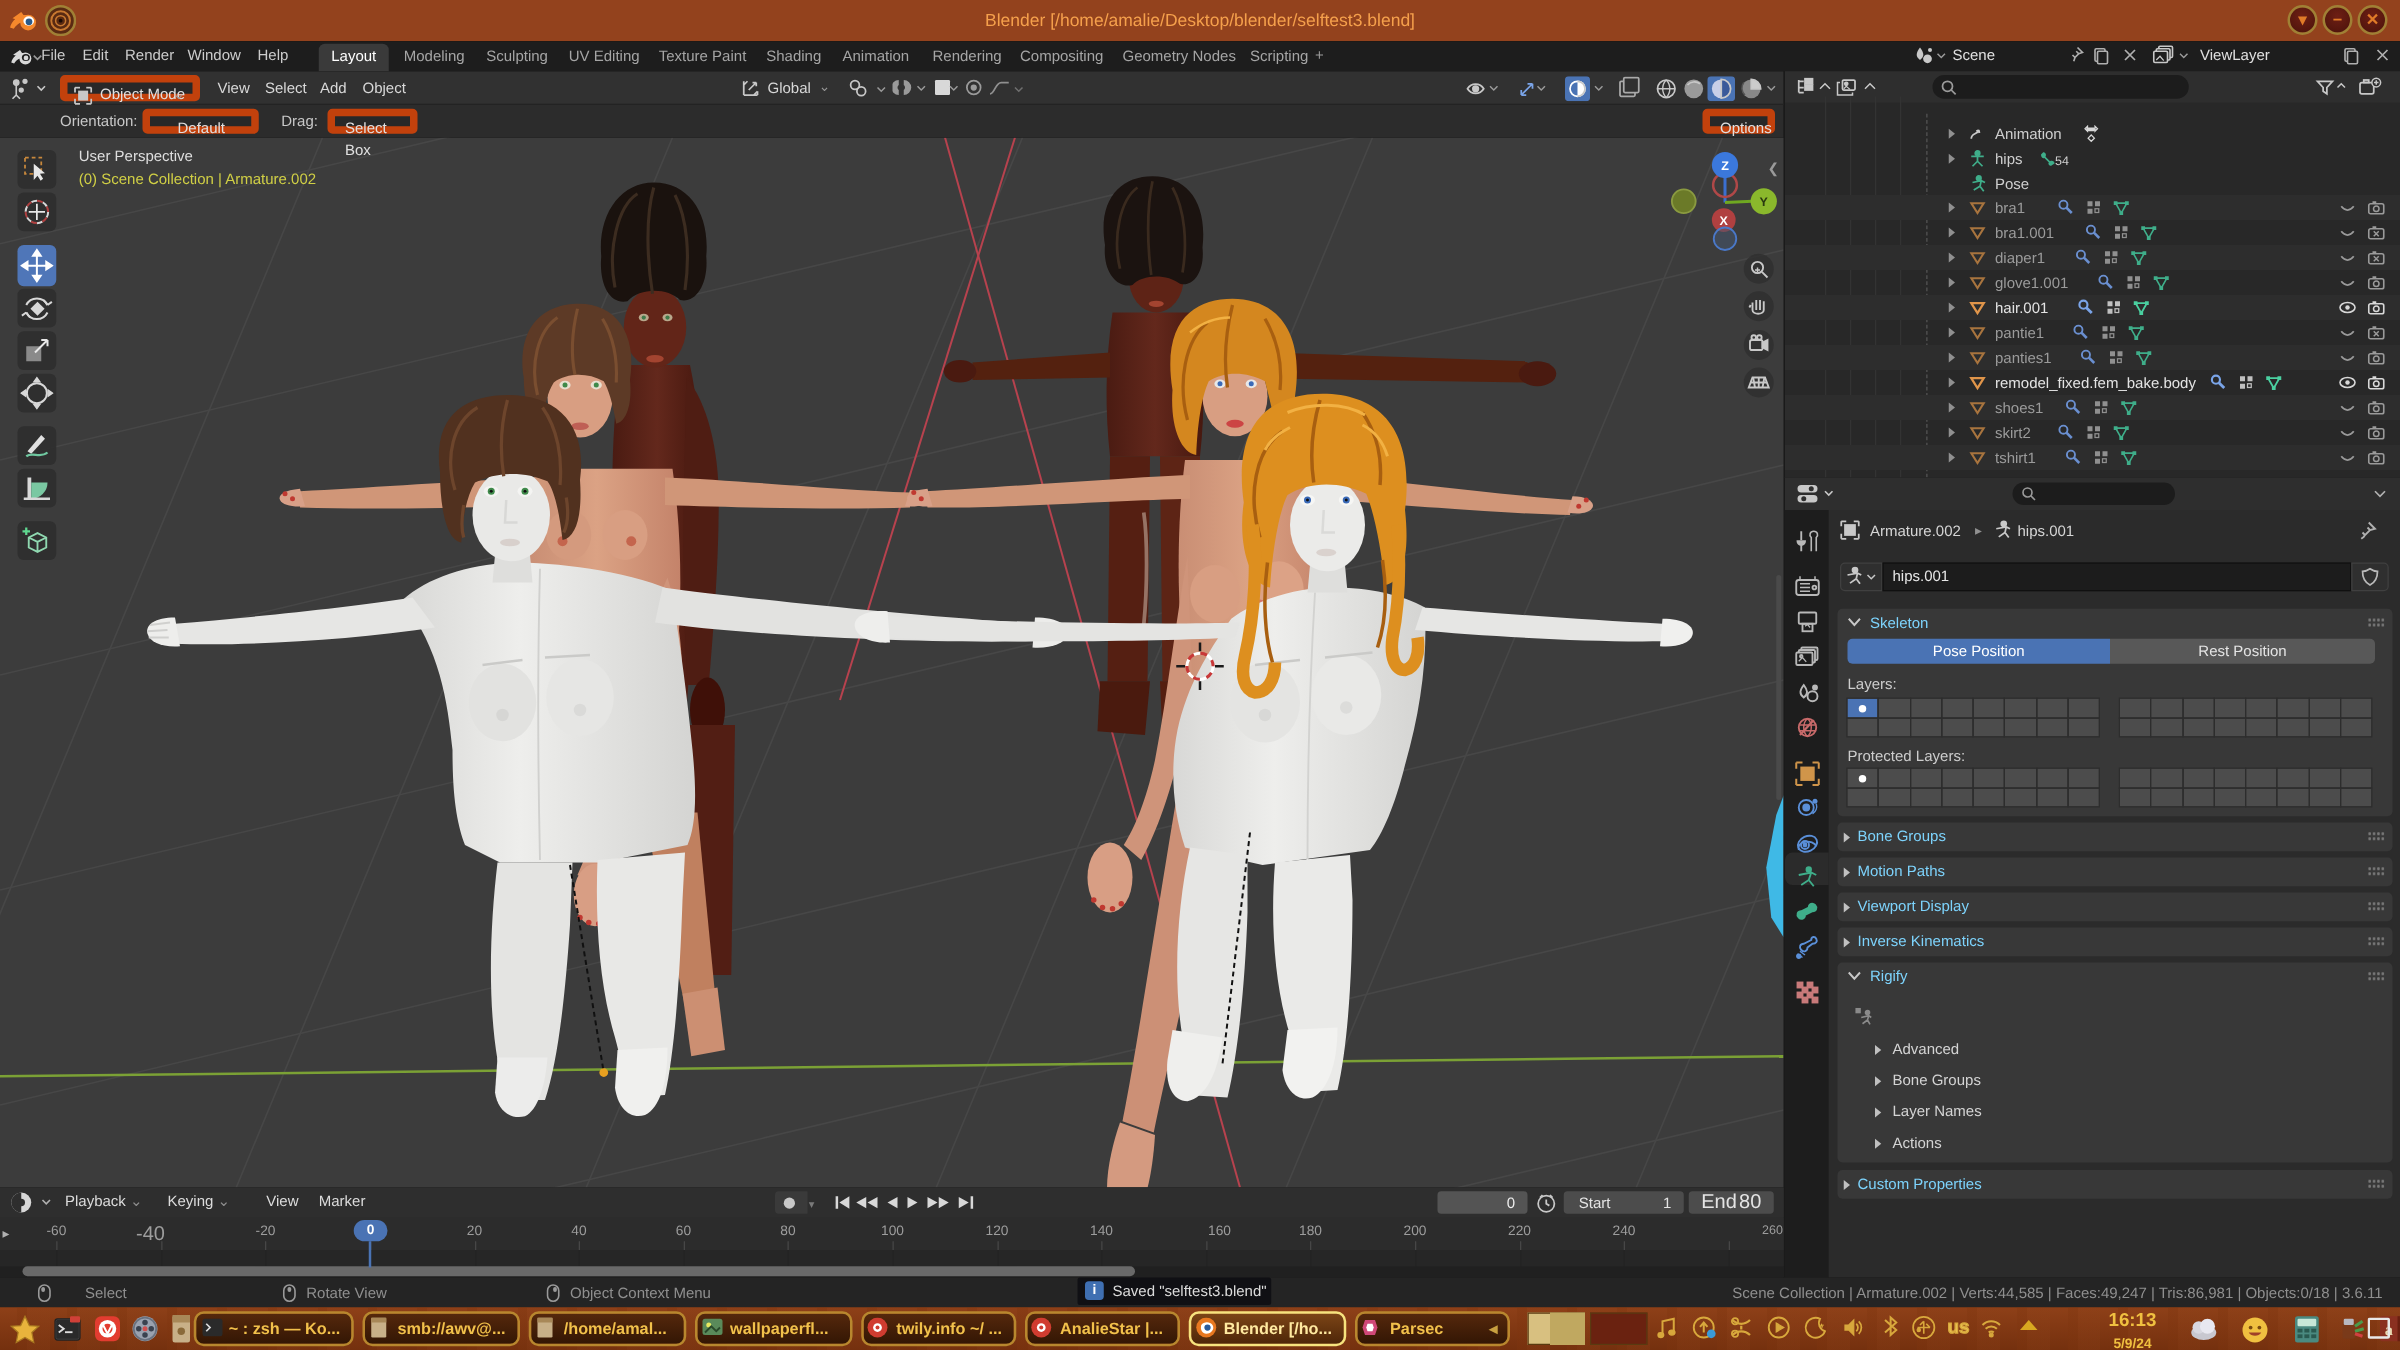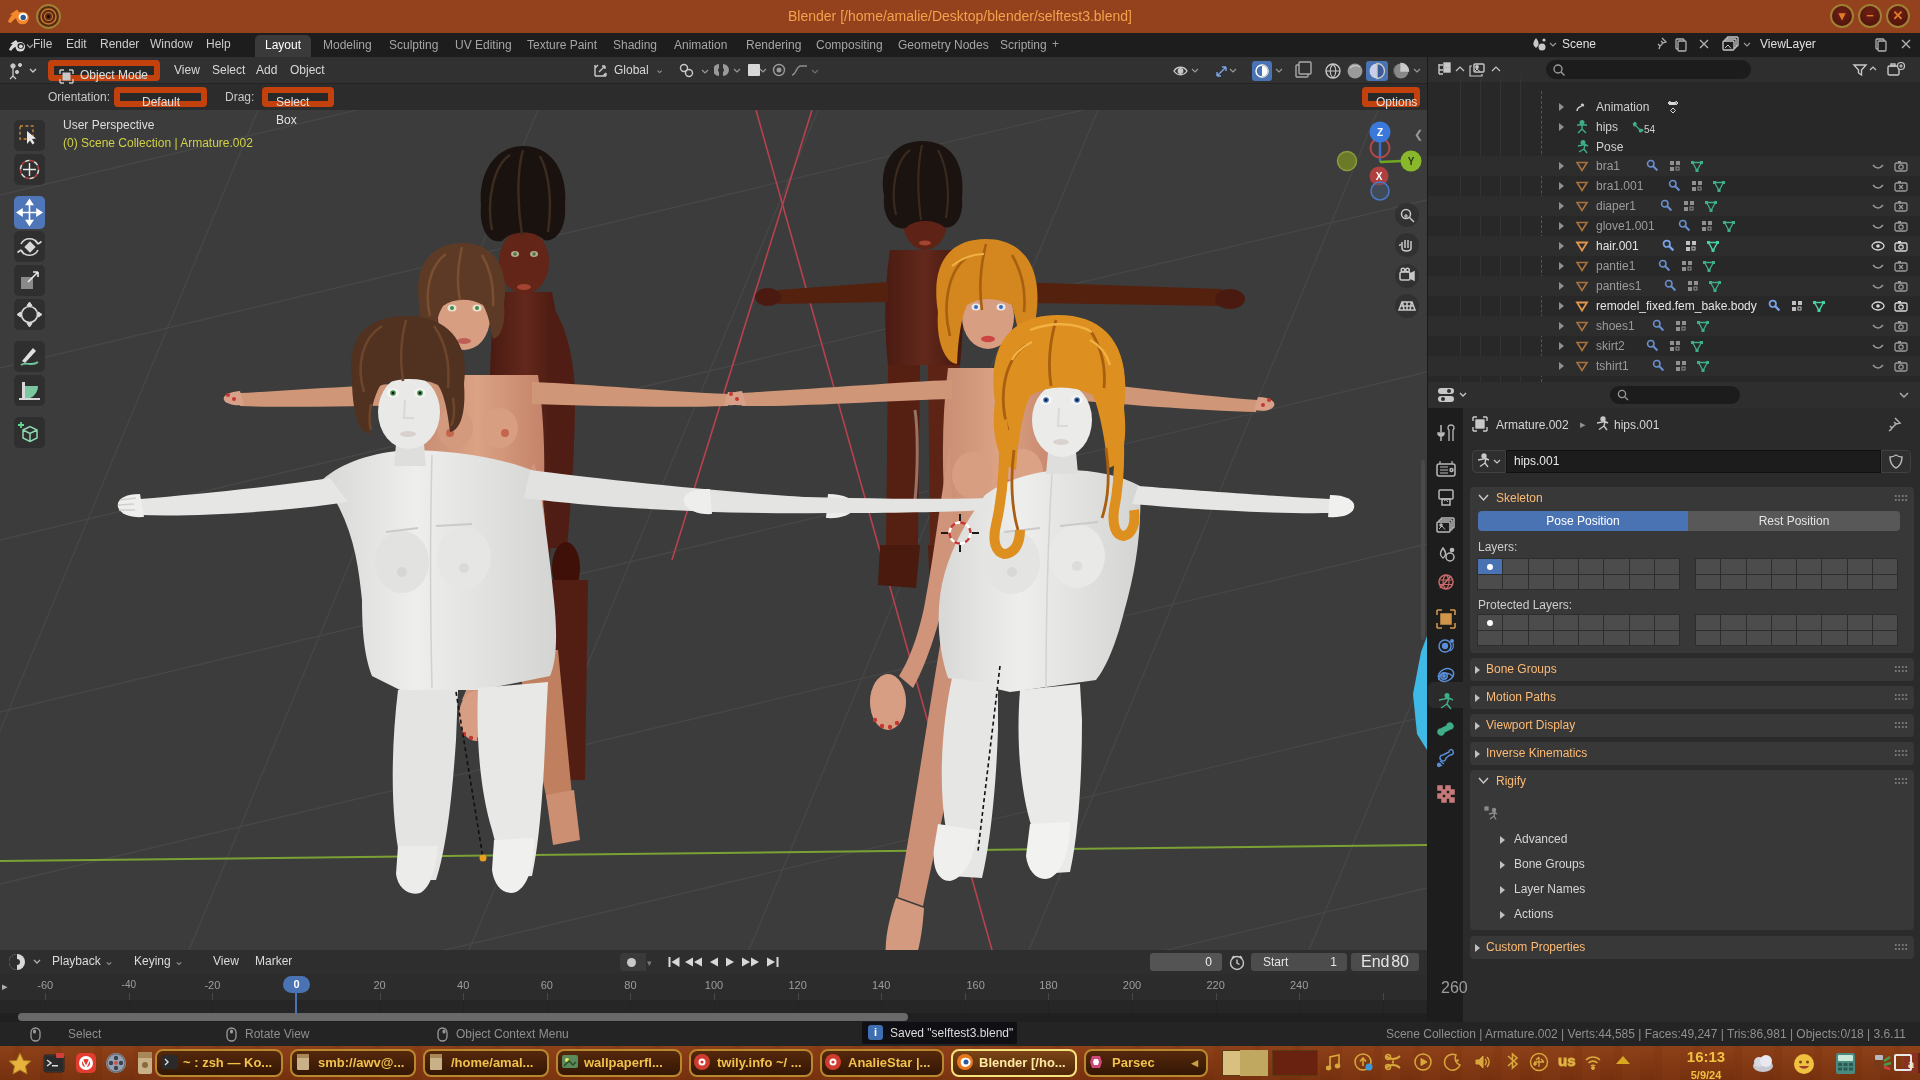--- a/index.html
+++ b/index.html
@@ -27,21 +27,21 @@
 #outliner{left:1427px;top:57px;width:493px;height:325px;background:#282828;border-left:1px solid #1a1a1a}
 #props{left:1427px;top:382px;width:493px;height:640px;background:#2b2b2b;border-left:1px solid #1a1a1a}
 
 .orow{position:absolute;left:0;width:493px;height:20px;font-size:12px;color:#9b9b9b;line-height:20px}
 .orow .nm{position:absolute;top:0}
 .oarr{position:absolute;width:0;height:0;border-left:5px solid #909090;border-top:4px solid transparent;border-bottom:4px solid transparent;top:6px}
 .oarrd{position:absolute;width:0;height:0;border-top:5px solid #bbb;border-left:4px solid transparent;border-right:4px solid transparent;top:8px}
 .oicn{position:absolute;top:3px;width:14px;height:14px}
 
 .ppanel{position:absolute;left:42px;width:444px;background:#383838;border-radius:4px;color:#d4d4d4;font-size:12px}
-.phdr{position:absolute;left:16px;top:4px;color:#fdba74;font-size:12px}
+.phdr{position:absolute;left:16px;top:4px;color:#7dd3fc;font-size:12px}
 .parr{position:absolute;left:5px;top:8px;width:0;height:0;border-left:5px solid #c0c0c0;border-top:4px solid transparent;border-bottom:4px solid transparent}
 .pdots{position:absolute;right:6px;top:7px;width:14px;height:8px;background:radial-gradient(circle,#888 1px,transparent 1.2px);background-size:3.5px 4px;opacity:.8}
 
 #timeline{left:0;top:950px;width:1427px;height:72px;background:#2a2a2a}
 
 #statusbar{left:0;top:1022px;width:1920px;height:24px;background:#242424;color:#8f8f8f;font-size:12px}
 
 #taskbar{left:0;top:1046px;width:1920px;height:34px;background:linear-gradient(#9c4c20,#7c3413)}
 .task{position:absolute;top:3px;height:28px;border:2px solid #b8872e;border-radius:8px;background:linear-gradient(#55280c,#331604);color:#f2c14b;font-weight:bold;font-size:13px;line-height:24px;white-space:nowrap;overflow:hidden}
 .task.active{background:linear-gradient(#7c4517,#4e2608);border-color:#f7e37e;color:#ffe9a0}
@@ -1345,21 +1345,21 @@
 <div class="abs" style="left:1150px;top:3px;width:72px;height:18px;background:#545454;border-radius:3px;color:#efefef;font-size:12px;text-align:right;line-height:18px;padding-right:10px">0</div>
 <svg class="abs" style="left:1228px;top:4px" width="20" height="17">
         <circle cx="9" cy="9" r="6.5" stroke="#c8c8c8" fill="none" stroke-width="1.4"></circle>
         <path d="M9,5.5 L9,9 L11.5,10.5 M6,2 L4,4 M12,2 L14,4" stroke="#c8c8c8" fill="none" stroke-width="1.4"></path>
       </svg>
 <div class="abs" style="left:1251px;top:3px;width:96px;height:18px;background:#4c4c4c;border-radius:3px;font-size:12px;color:#e4e4e4;line-height:18px"><span style="padding-left:12px">Start</span><span style="position:absolute;right:10px">1</span></div>
 <div class="abs" style="left:1351px;top:3px;width:68px;height:18px;background:#4c4c4c;border-radius:3px;font-size:16px;color:#e4e4e4;line-height:18px"><span style="padding-left:10px">End</span><span style="position:absolute;right:10px">80</span></div>
 <div class="abs" style="left:0;top:24px;width:1427px;height:26px;background:#2c2c2c" id="ruler">
         <div style="position:absolute;left:25.200000000000017px;top:5px;width:40px;text-align:center;font-size:11px;color:#9d9d9d">-60</div>
         <div style="position:absolute;left:45.20000000000002px;top:19px;width:1px;height:7px;background:#474747"></div>
-        <div style="position:absolute;left:108.80000000000001px;top:5px;width:40px;text-align:center;font-size:10px;color:#9d9d9d">-40</div>
+        <div style="position:absolute;left:108.80000000000001px;top:5px;width:40px;font-size:16px;color:#9d9d9d">-40</div>
         <div style="position:absolute;left:128.8px;top:19px;width:1px;height:7px;background:#474747"></div>
         <div style="position:absolute;left:192.4px;top:5px;width:40px;text-align:center;font-size:11px;color:#9d9d9d">-20</div>
         <div style="position:absolute;left:212.4px;top:19px;width:1px;height:7px;background:#474747"></div>
         <div style="position:absolute;left:296px;top:19px;width:1px;height:7px;background:#474747"></div>
         <div style="position:absolute;left:359.6px;top:5px;width:40px;text-align:center;font-size:11px;color:#9d9d9d">20</div>
         <div style="position:absolute;left:379.6px;top:19px;width:1px;height:7px;background:#474747"></div>
         <div style="position:absolute;left:443.2px;top:5px;width:40px;text-align:center;font-size:11px;color:#9d9d9d">40</div>
         <div style="position:absolute;left:463.2px;top:19px;width:1px;height:7px;background:#474747"></div>
         <div style="position:absolute;left:526.8px;top:5px;width:40px;text-align:center;font-size:11px;color:#9d9d9d">60</div>
         <div style="position:absolute;left:546.8px;top:19px;width:1px;height:7px;background:#474747"></div>
@@ -1374,21 +1374,21 @@
         <div style="position:absolute;left:944.8px;top:5px;width:40px;text-align:right;font-size:11px;color:#9d9d9d">160</div>
         <div style="position:absolute;left:964.8px;top:19px;width:1px;height:7px;background:#474747"></div>
         <div style="position:absolute;left:1028.4px;top:5px;width:40px;text-align:center;font-size:11px;color:#9d9d9d">180</div>
         <div style="position:absolute;left:1048.4px;top:19px;width:1px;height:7px;background:#474747"></div>
         <div style="position:absolute;left:1112px;top:5px;width:40px;text-align:center;font-size:11px;color:#9d9d9d">200</div>
         <div style="position:absolute;left:1132px;top:19px;width:1px;height:7px;background:#474747"></div>
         <div style="position:absolute;left:1195.6px;top:5px;width:40px;text-align:center;font-size:11px;color:#9d9d9d">220</div>
         <div style="position:absolute;left:1215.6px;top:19px;width:1px;height:7px;background:#474747"></div>
         <div style="position:absolute;left:1279.1999999999998px;top:5px;width:40px;text-align:center;font-size:11px;color:#9d9d9d">240</div>
         <div style="position:absolute;left:1299.1999999999998px;top:19px;width:1px;height:7px;background:#474747"></div>
-        <div style="position:absolute;left:1441px;top:5px;width:40px;font-size:16px;color:#9d9d9d">260</div>
+        <div style="position:absolute;left:1398px;top:5px;width:40px;text-align:center;font-size:10px;color:#9d9d9d">260</div>
         <div style="position:absolute;left:1382.8px;top:19px;width:1px;height:7px;background:#474747"></div>
       </div>
 <div class="abs" style="left:0;top:50px;width:1427px;height:13px;background:#262626" id="keyarea">
         <div style="position:absolute;left:45.20000000000002px;top:0;width:1px;height:13px;background:#232323"></div>
         <div style="position:absolute;left:128.8px;top:0;width:1px;height:13px;background:#232323"></div>
         <div style="position:absolute;left:212.4px;top:0;width:1px;height:13px;background:#232323"></div>
         <div style="position:absolute;left:296px;top:0;width:1px;height:13px;background:#232323"></div>
         <div style="position:absolute;left:379.6px;top:0;width:1px;height:13px;background:#232323"></div>
         <div style="position:absolute;left:463.2px;top:0;width:1px;height:13px;background:#232323"></div>
         <div style="position:absolute;left:546.8px;top:0;width:1px;height:13px;background:#232323"></div>

